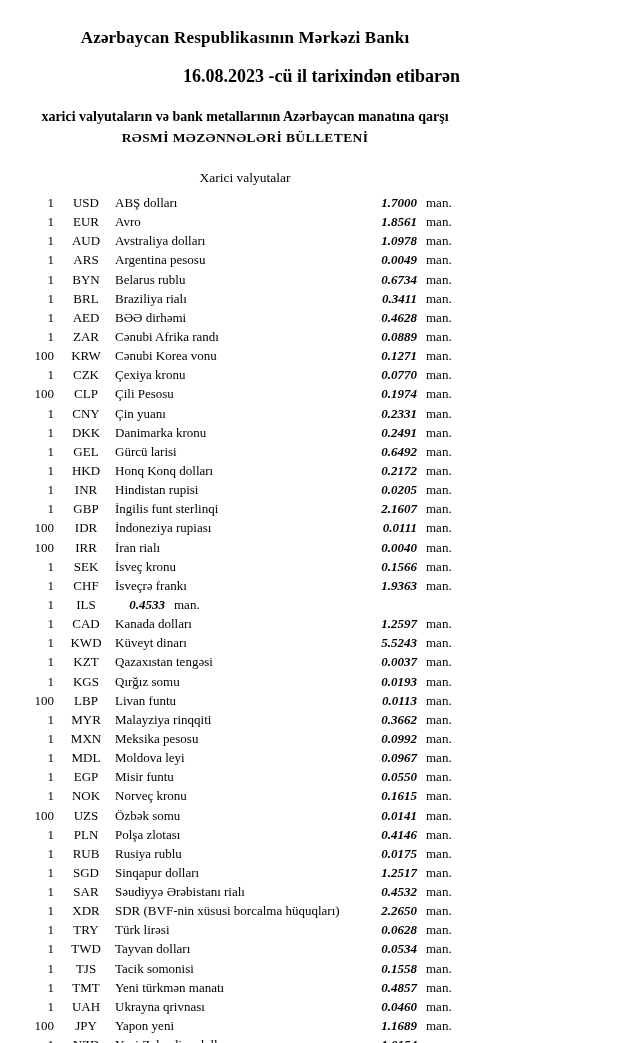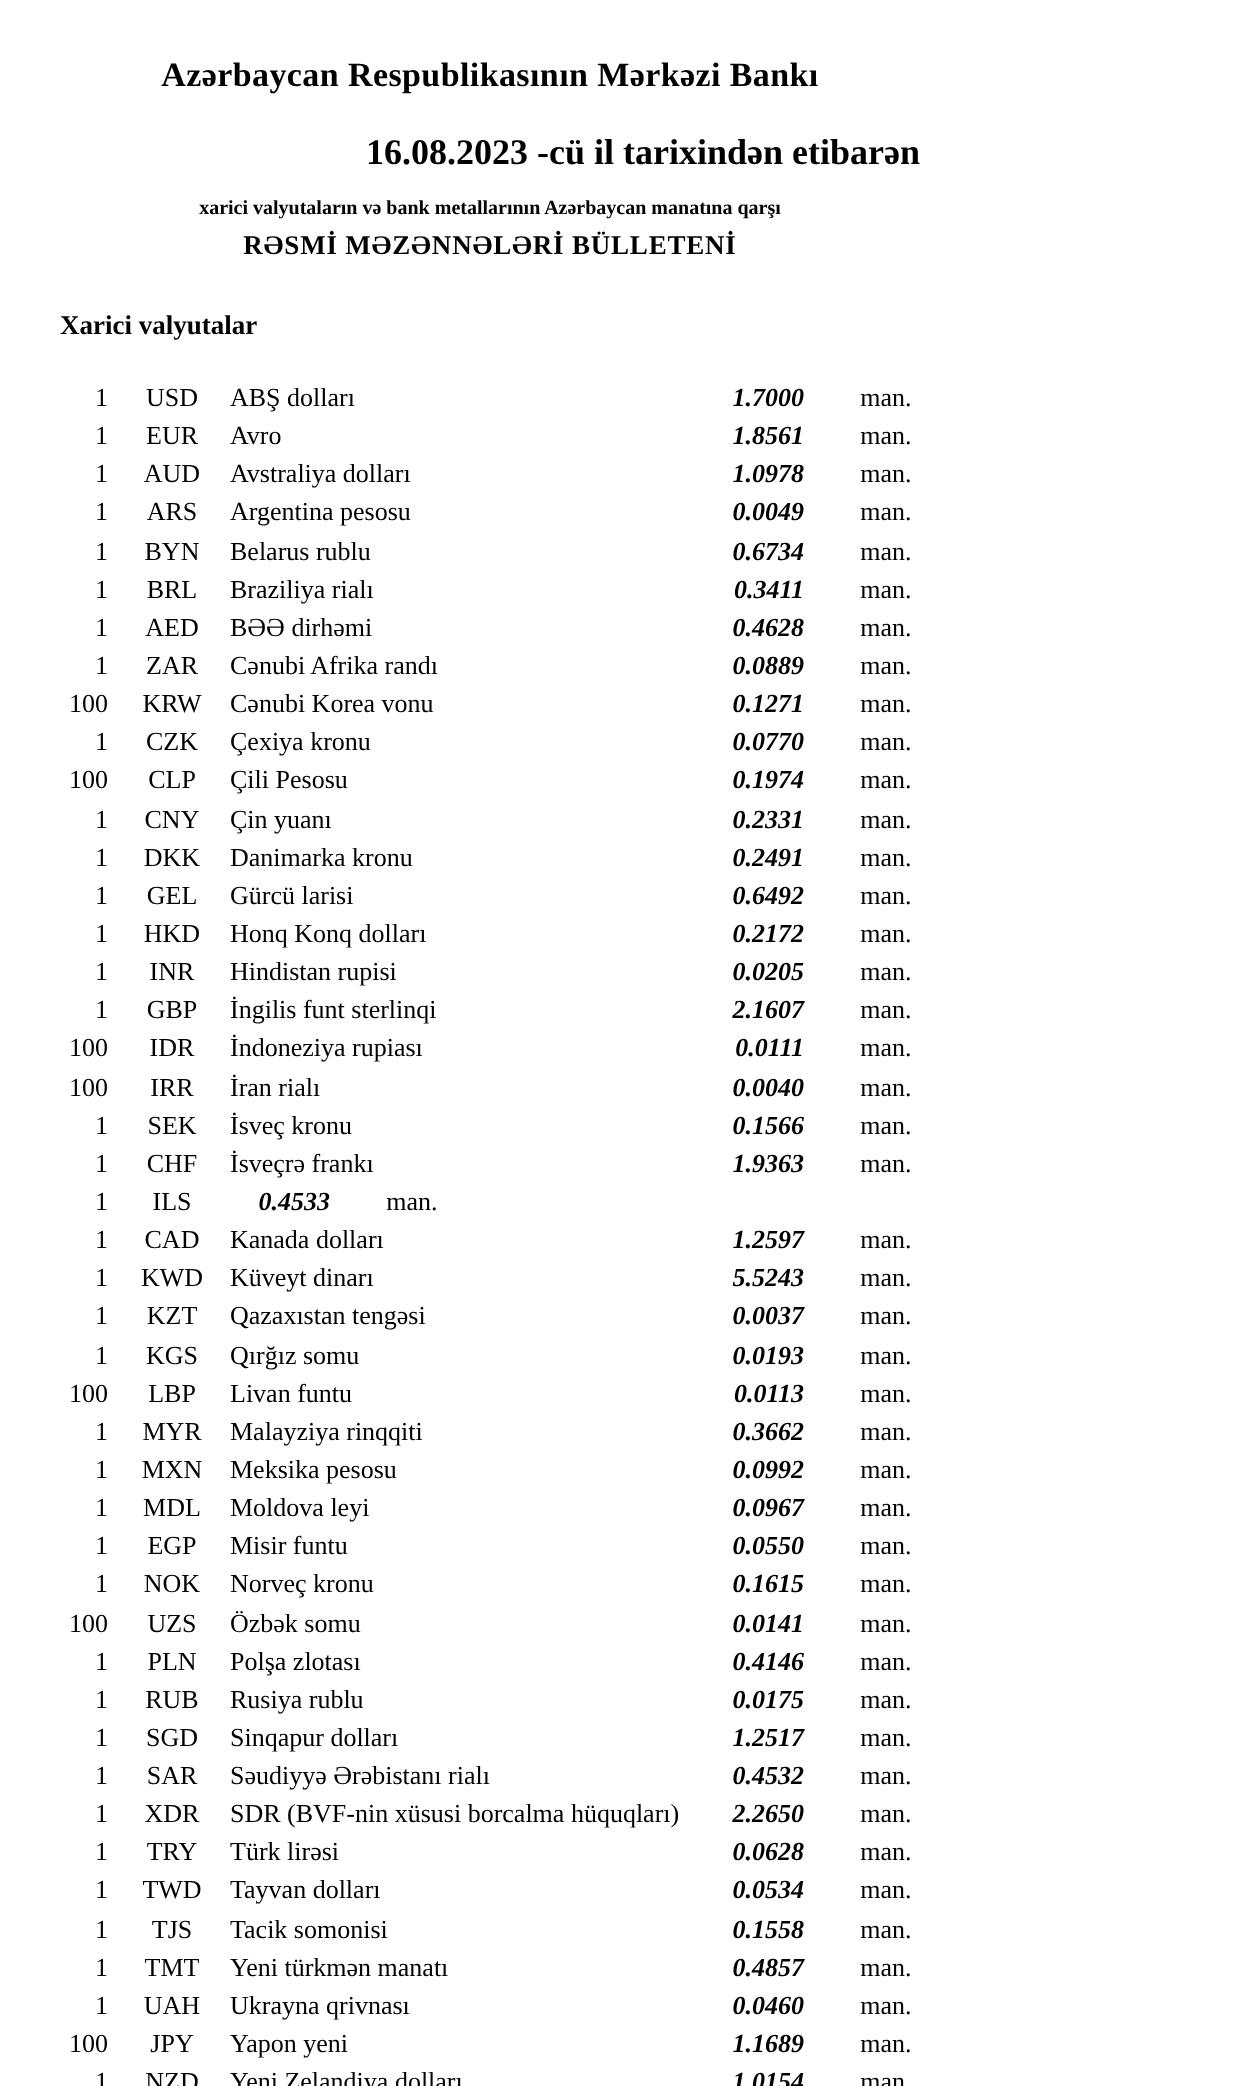--- a/index.html
+++ b/index.html
@@ -26,36 +26,36 @@
   }
   .hdr-date {
     text-align: right;
     font-weight: bold;
     font-size: 18px;
     margin-top: 18px;
   }
   .hdr-sub {
     text-align: center;
     font-weight: bold;
-    font-size: 10px;
-    margin-top: 12px;
+    font-size: 14px;
+    margin-top: 22px;
   }
   .hdr-bulletin {
     text-align: center;
     font-weight: bold;
     font-size: 13.5px;
     margin-top: 5px;
     letter-spacing: 0.4px;
   }
   .section-title {
-    text-align: left;
-    font-weight: bold;
+    text-align: center;
+    font-weight: normal;
     font-size: 13.5px;
     margin-top: 24px;
-    margin-bottom: 18px;
+    margin-bottom: 7px;
   }
   .rates-table {
     width: 100%;
   }
   .row {
     display: flex;
     align-items: baseline;
     height: 19.15px;
     font-size: 13px;
     line-height: 19.15px;
@@ -80,22 +80,22 @@
   .rate {
     width: 56px;
     flex: 0 0 56px;
     text-align: right;
     font-weight: bold;
     font-style: italic;
   }
   .unit {
     width: 34px;
     flex: 0 0 34px;
-    margin-left: 24px;
-    text-align: center;
+    margin-left: 9px;
+    text-align: left;
   }
 </style>
 </head>
 <body>
 
 <div class="page">
   <div class="hdr-title">Azərbaycan Respublikasının Mərkəzi Bankı</div>
   <div class="hdr-date">16.08.2023 -cü il tarixindən etibarən</div>
   <div class="hdr-sub">xarici valyutaların və bank metallarının Azərbaycan manatına qarşı</div>
   <div class="hdr-bulletin">RƏSMİ MƏZƏNNƏLƏRİ BÜLLETENİ</div>

